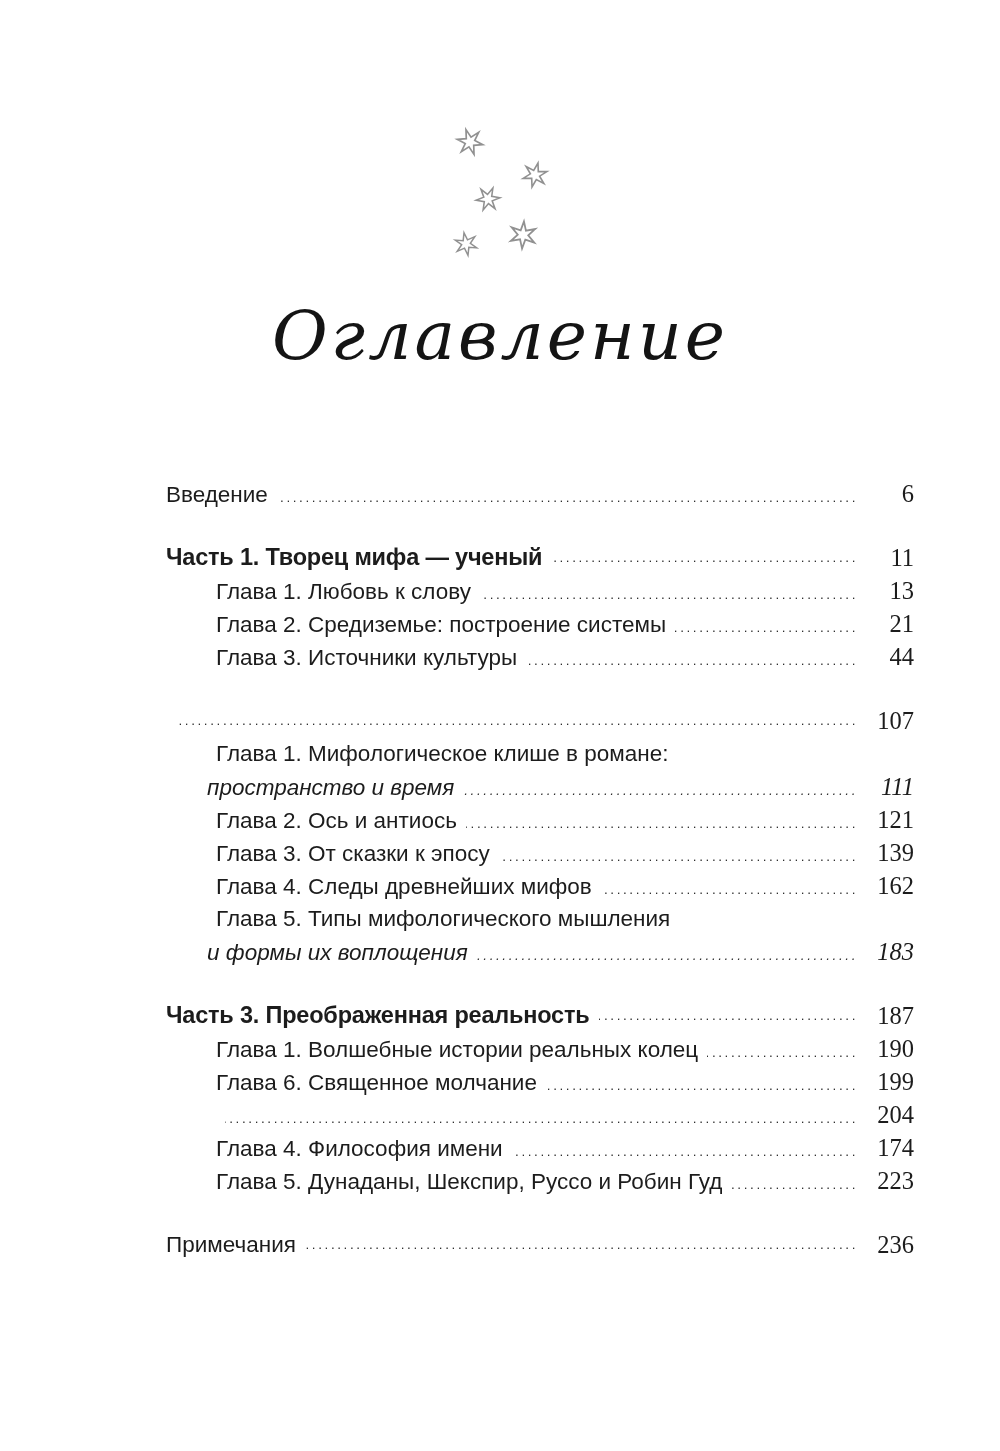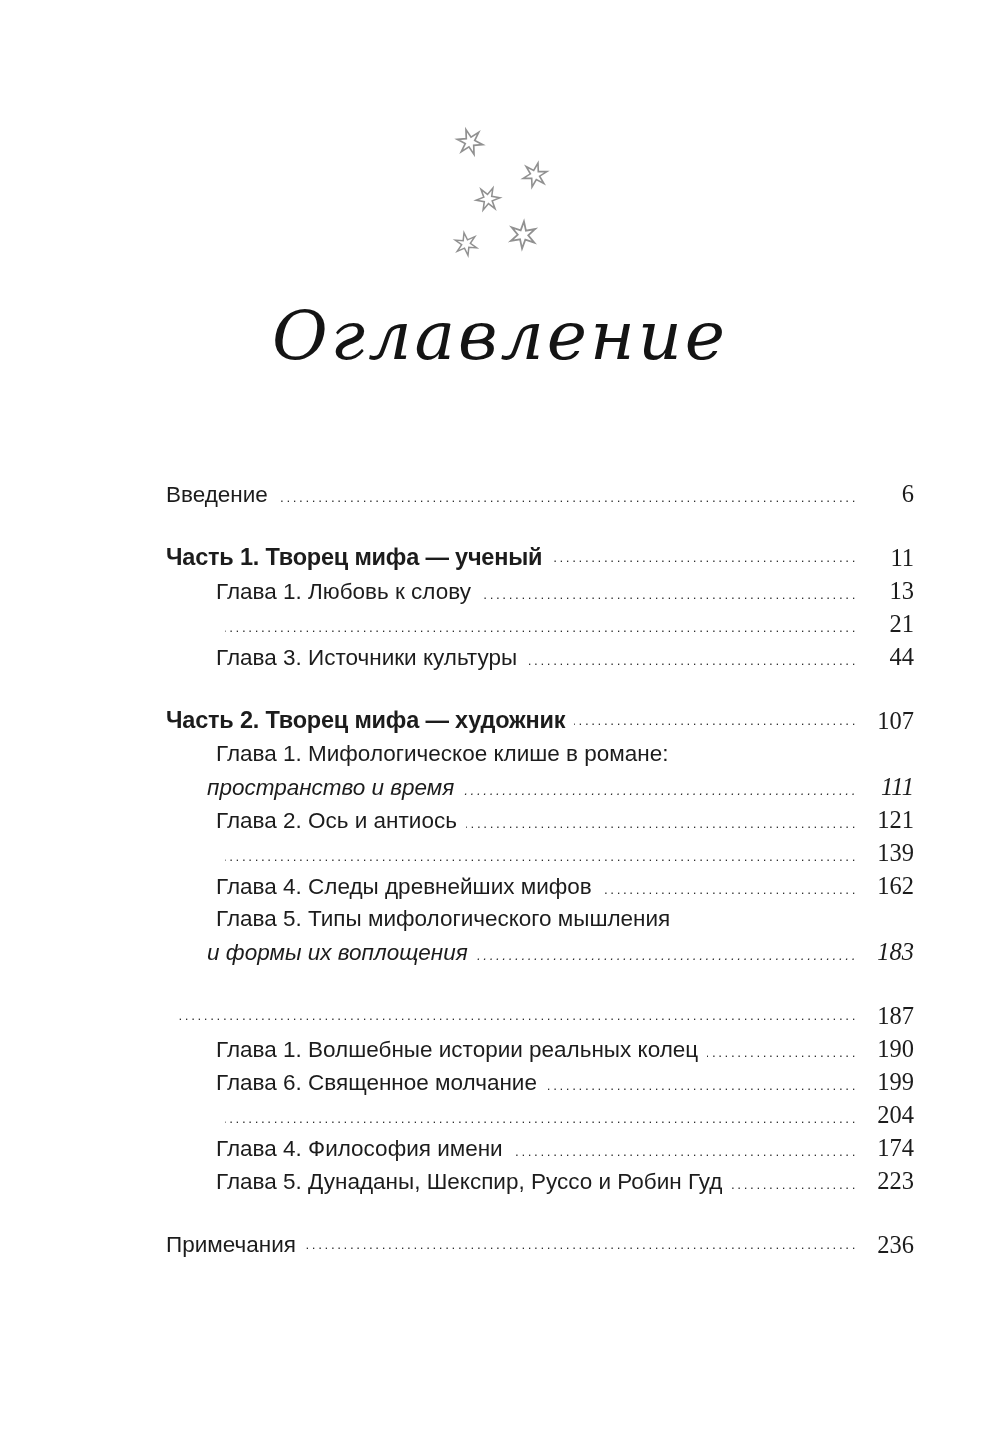--- a/index.html
+++ b/index.html
@@ -108,68 +108,70 @@
     <span class="toc-label">Часть 1. Творец мифа — ученый</span>
     <span class="toc-dots">............................................................................................................................................................................................................................</span>
     <span class="toc-page">11</span>
   </div>
       <div class="toc-row indent-1">
     <span class="toc-label">Глава 1. Любовь к слову</span>
     <span class="toc-dots">............................................................................................................................................................................................................................</span>
     <span class="toc-page">13</span>
   </div>
       <div class="toc-row indent-1">
+    <span class="toc-label">Глава 2. Средиземье: построение системы</span>
     <span class="toc-dots">............................................................................................................................................................................................................................</span>
     <span class="toc-page">21</span>
   </div>
       <div class="toc-row indent-1">
     <span class="toc-label">Глава 3. Источники культуры</span>
     <span class="toc-dots">............................................................................................................................................................................................................................</span>
     <span class="toc-page">44</span>
   </div>
       <div class="toc-row bold gap-before">
-    <span class="toc-label">Часть 2. Творец мифа — художник</span>
     <span class="toc-dots">............................................................................................................................................................................................................................</span>
     <span class="toc-page">107</span>
   </div>
       <div class="toc-row indent-1 no-leader">
     <span class="toc-label">Глава 1. Мифологическое клише в романе:</span>
     <span class="toc-dots">............................................................................................................................................................................................................................</span>
     <span class="toc-page"></span>
   </div>
       <div class="toc-row cont">
     <span class="toc-label">пространство и время</span>
     <span class="toc-dots">............................................................................................................................................................................................................................</span>
     <span class="toc-page">111</span>
   </div>
       <div class="toc-row indent-1">
     <span class="toc-label">Глава 2. Ось и антиось</span>
     <span class="toc-dots">............................................................................................................................................................................................................................</span>
     <span class="toc-page">121</span>
   </div>
       <div class="toc-row indent-1">
+    <span class="toc-label">Глава 3. От сказки к эпосу</span>
     <span class="toc-dots">............................................................................................................................................................................................................................</span>
     <span class="toc-page">139</span>
   </div>
       <div class="toc-row indent-1">
     <span class="toc-label">Глава 4. Следы древнейших мифов</span>
     <span class="toc-dots">............................................................................................................................................................................................................................</span>
     <span class="toc-page">162</span>
   </div>
       <div class="toc-row indent-1 no-leader">
     <span class="toc-label">Глава 5. Типы мифологического мышления</span>
     <span class="toc-dots">............................................................................................................................................................................................................................</span>
     <span class="toc-page"></span>
   </div>
       <div class="toc-row cont">
     <span class="toc-label">и формы их воплощения</span>
     <span class="toc-dots">............................................................................................................................................................................................................................</span>
     <span class="toc-page">183</span>
   </div>
       <div class="toc-row bold gap-before">
+    <span class="toc-label">Часть 3. Преображенная реальность</span>
     <span class="toc-dots">............................................................................................................................................................................................................................</span>
     <span class="toc-page">187</span>
   </div>
       <div class="toc-row indent-1">
     <span class="toc-label">Глава 1. Волшебные истории реальных колец</span>
     <span class="toc-dots">............................................................................................................................................................................................................................</span>
     <span class="toc-page">190</span>
   </div>
       <div class="toc-row indent-1">
     <span class="toc-label">Глава 6. Священное молчание</span>

